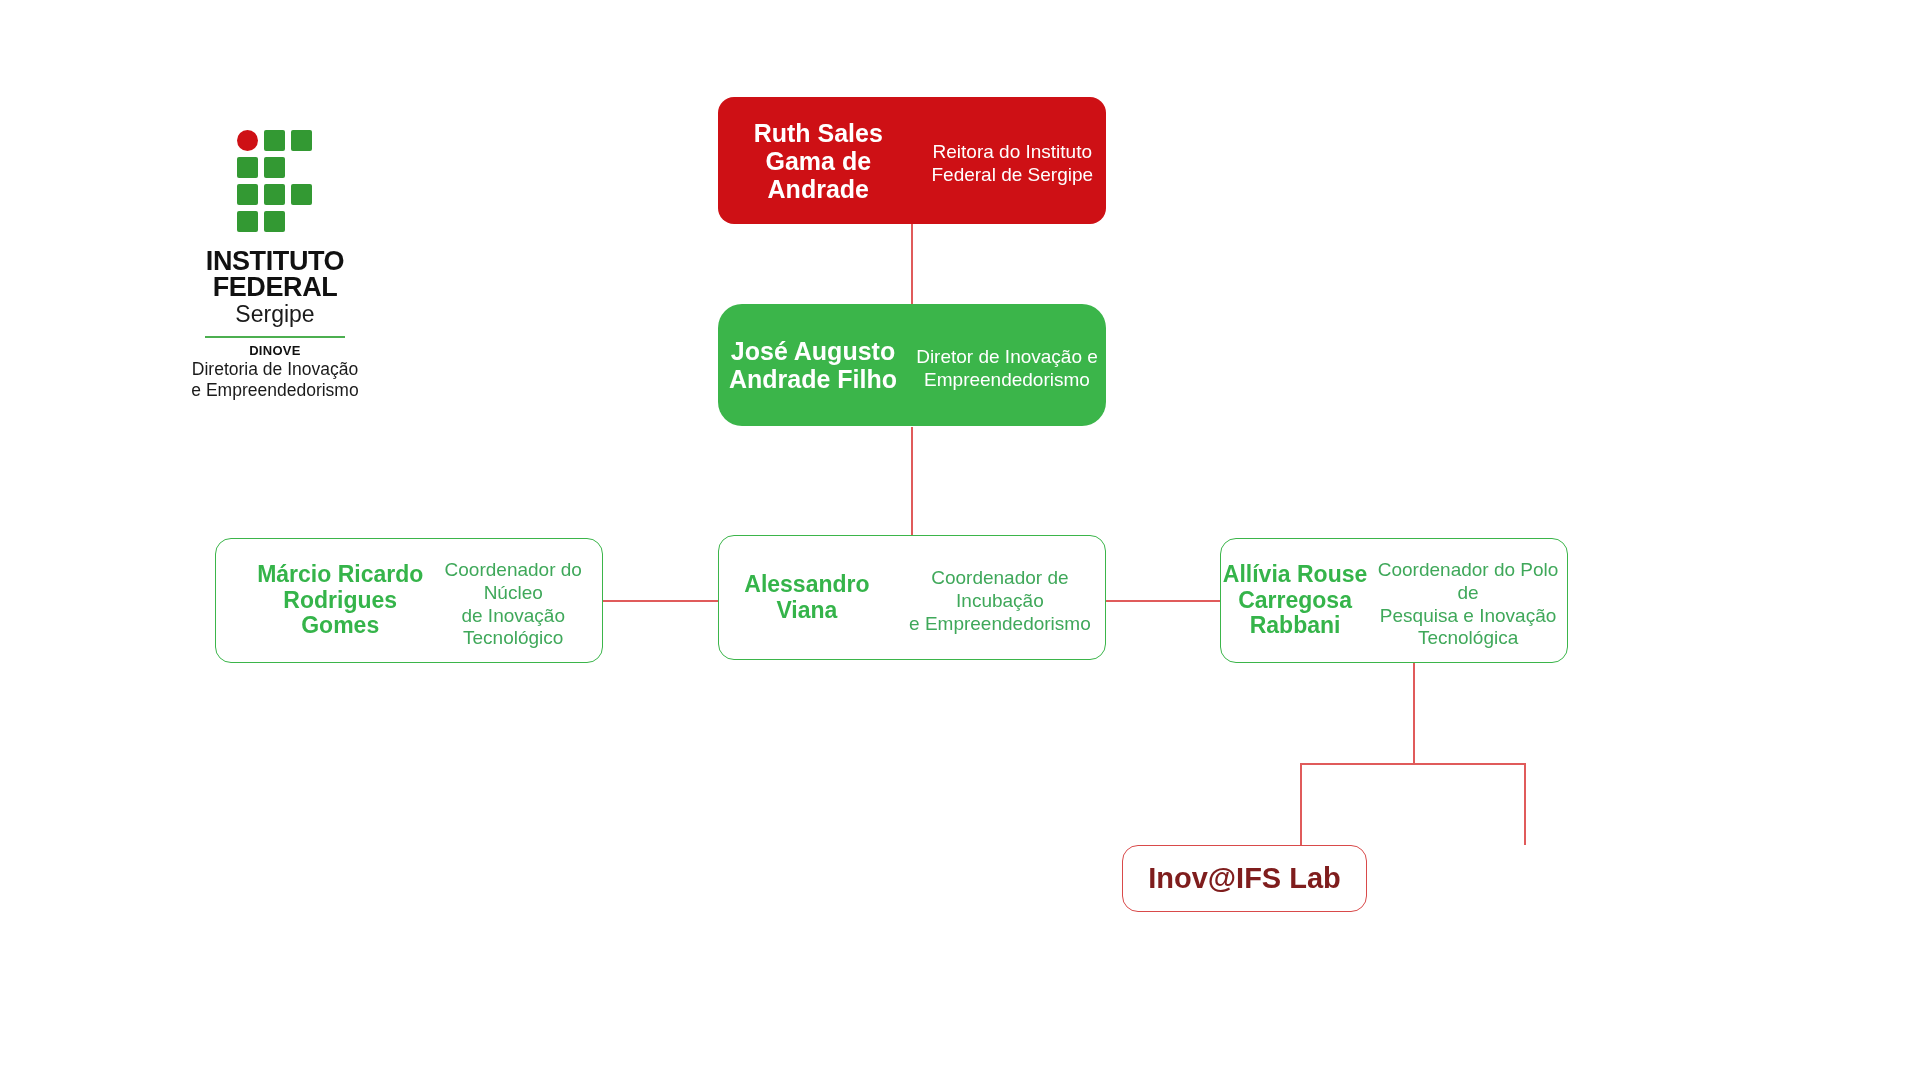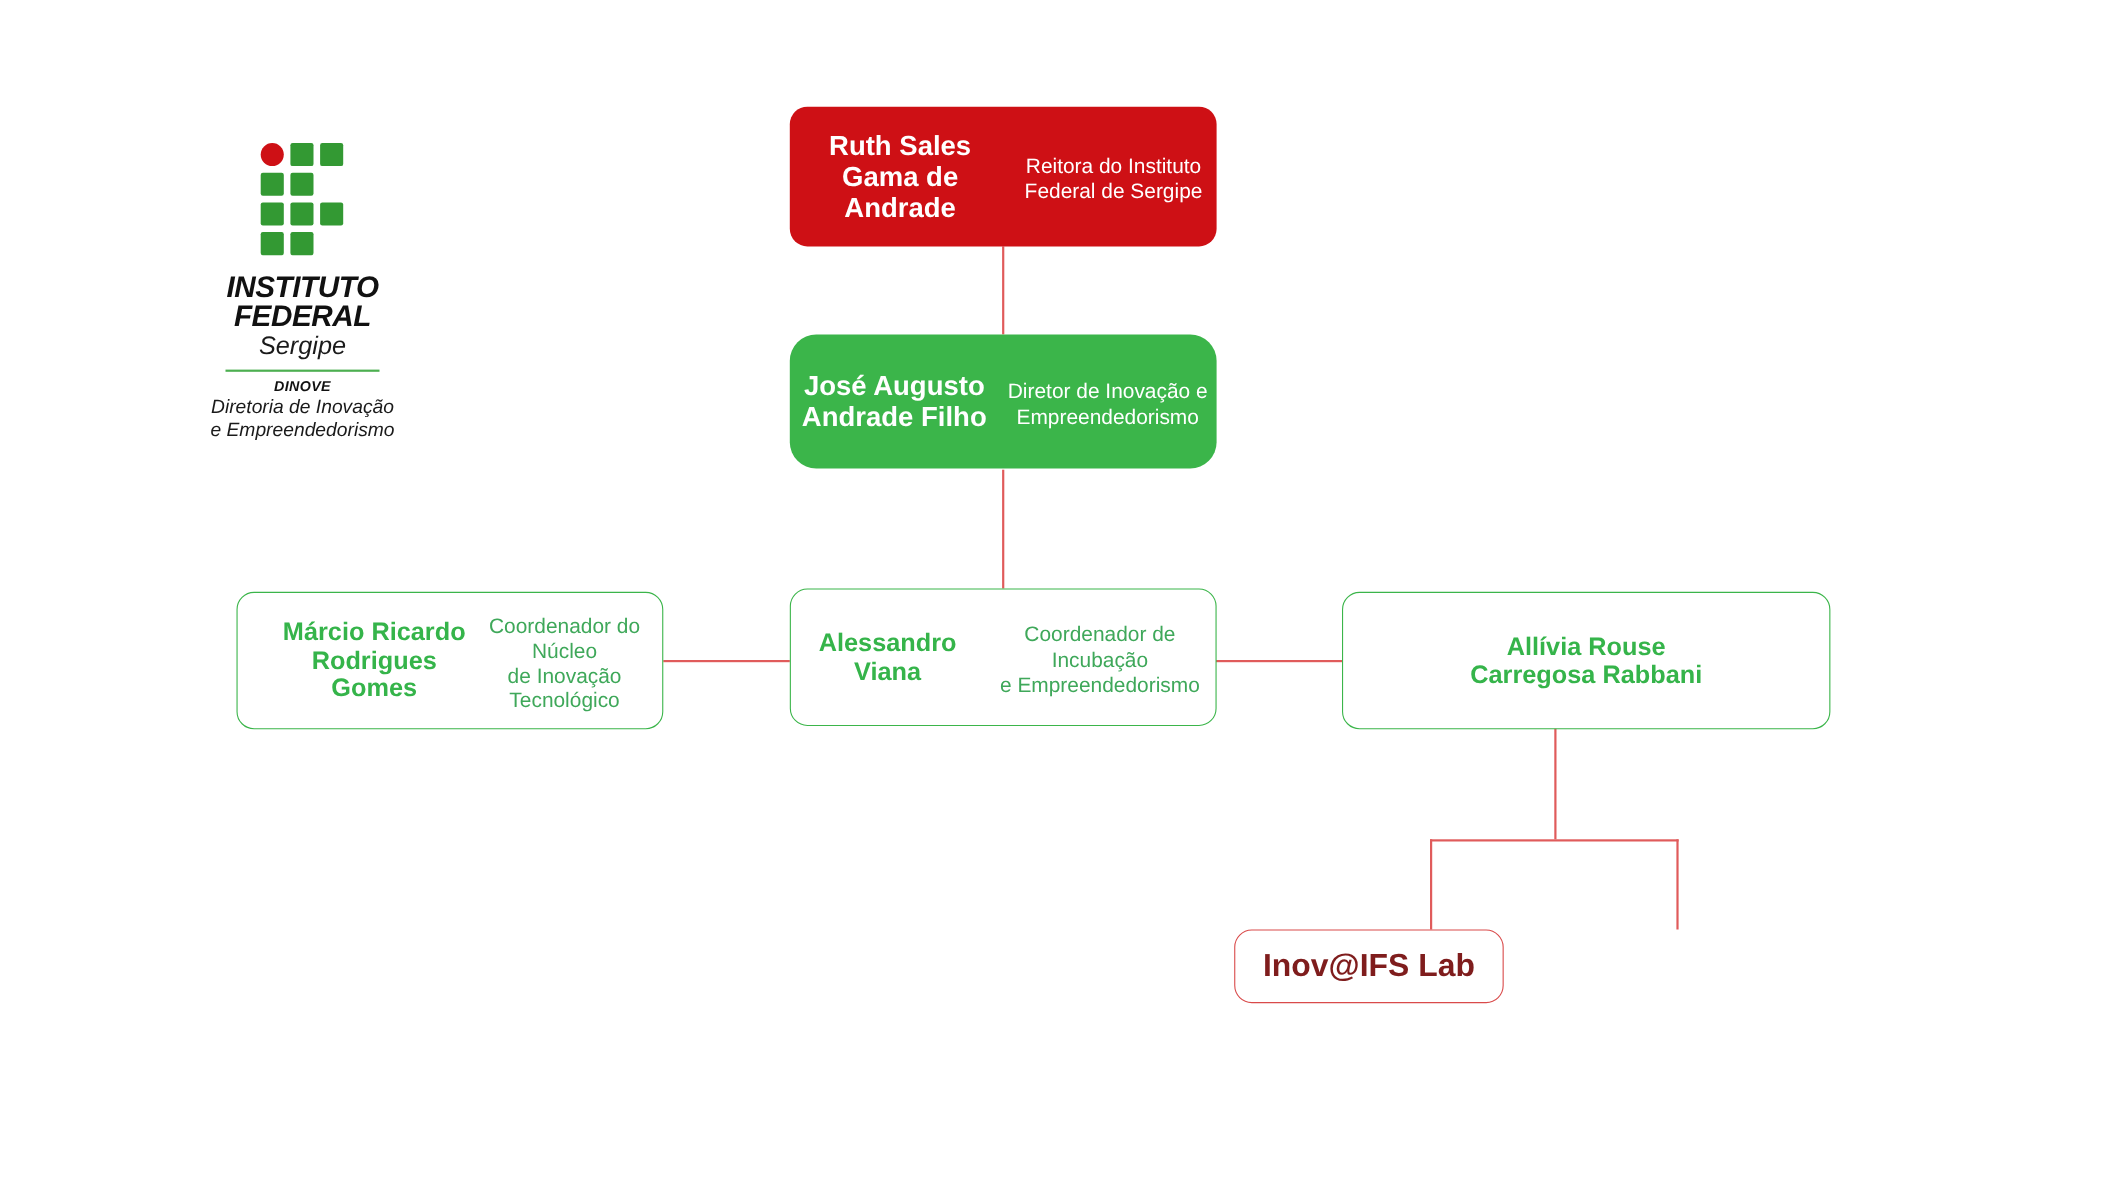--- a/index.html
+++ b/index.html
@@ -24,21 +24,20 @@
     height: 1080px;
   }
 
   
   #logo-block {
     position: absolute;
     left: 160px;
     top: 130px;
     width: 230px;
     text-align: center;
-    font-style: italic;
   }
   #logo-mark {
     width: 76px;
     margin: 0 auto;
     display: block;
   }
   .logo-row {
     display: flex;
     gap: 6px;
     margin-bottom: 6px;
@@ -263,25 +262,29 @@
   <div class="node outline-green" style="left:718px; top:535px; width:388px; height:125px;">
     <div class="nm">
       <div>Alessandro Viana</div>
     </div>
     <div class="rl">
       <div>Coordenador de Incubação</div>
       <div>e Empreendedorismo</div>
     </div>
   </div>
 
-  <div class="node outline-green" style="left:1220px; top:538px; width:444px; height:125px;">
+  <div class="node outline-green" style="left:1220px; top:538px; width:348px; height:125px;">
     <div class="nm">
       <div>Allívia Rouse</div>
       <div>Carregosa Rabbani</div>
     </div>
+    <div class="rl">
+      <div>Coordenador do Polo de</div>
+      <div>Pesquisa e Inovação Tecnológica</div>
+    </div>
   </div>
 
   <div class="node outline-red" style="left:1122px; top:845px; width:245px; height:67px;">
     <div class="nm">Inov@IFS Lab</div>
   </div>
 
 
 </div>
 
 </body></html>

